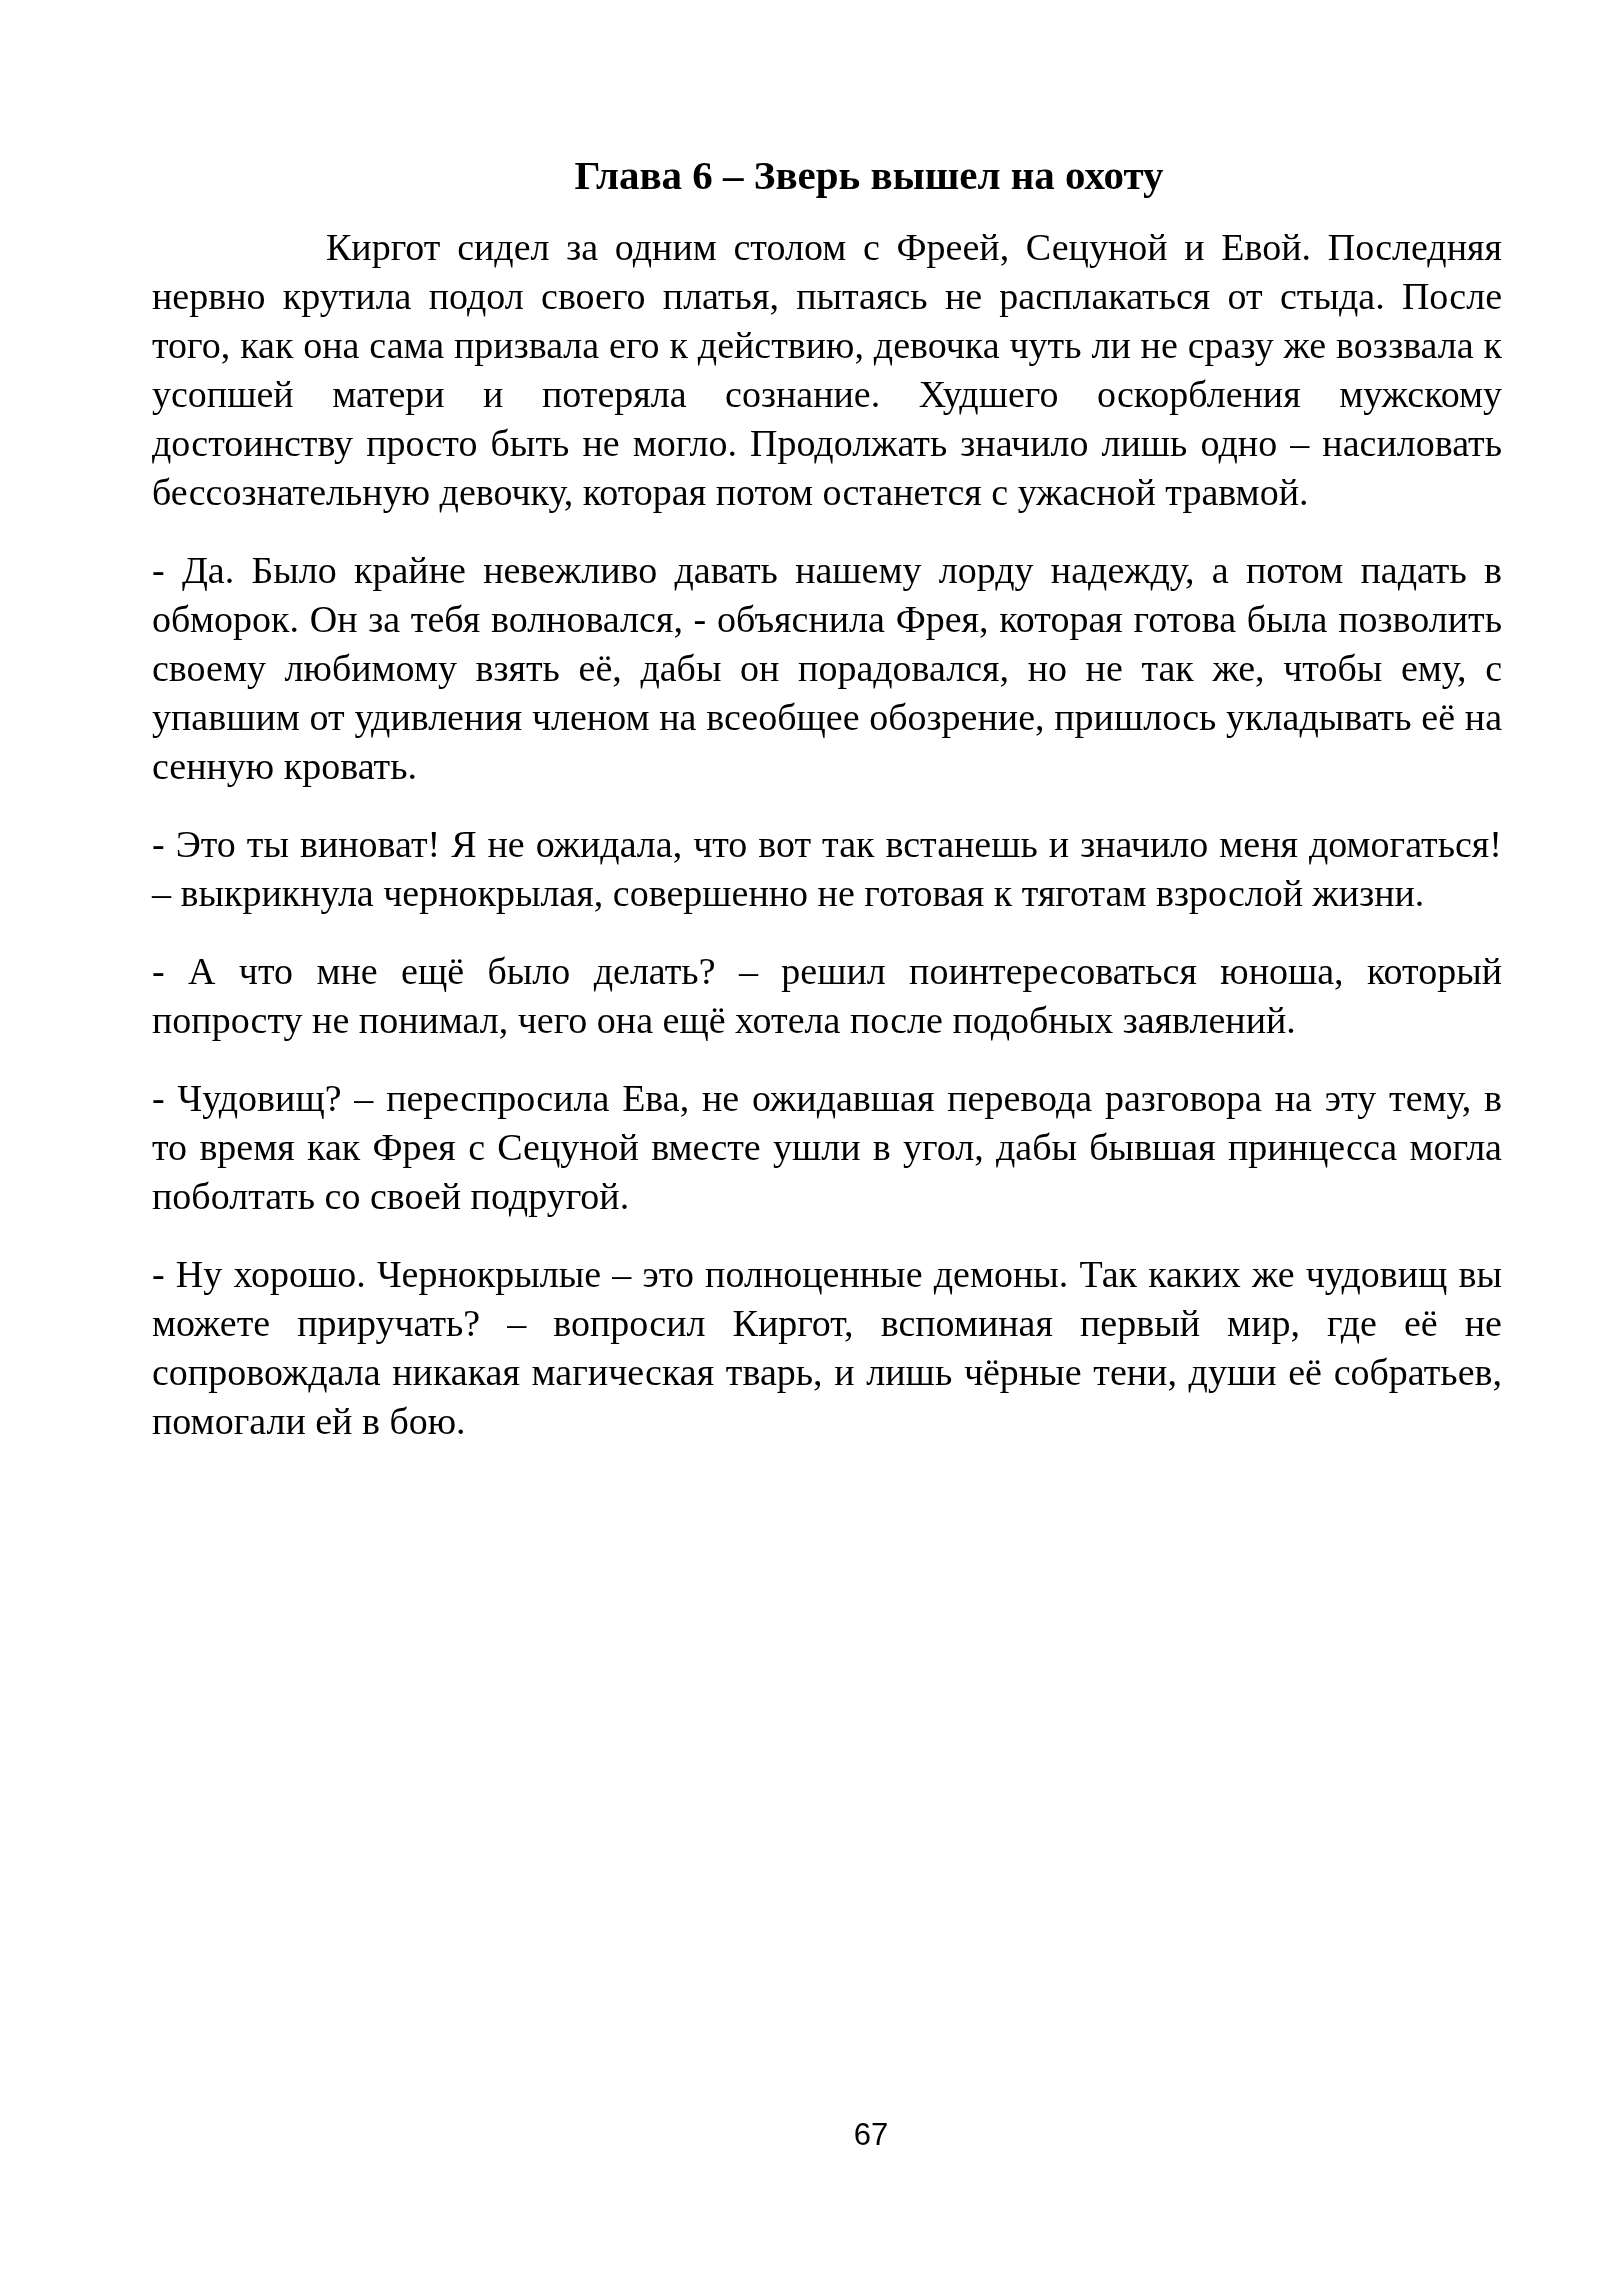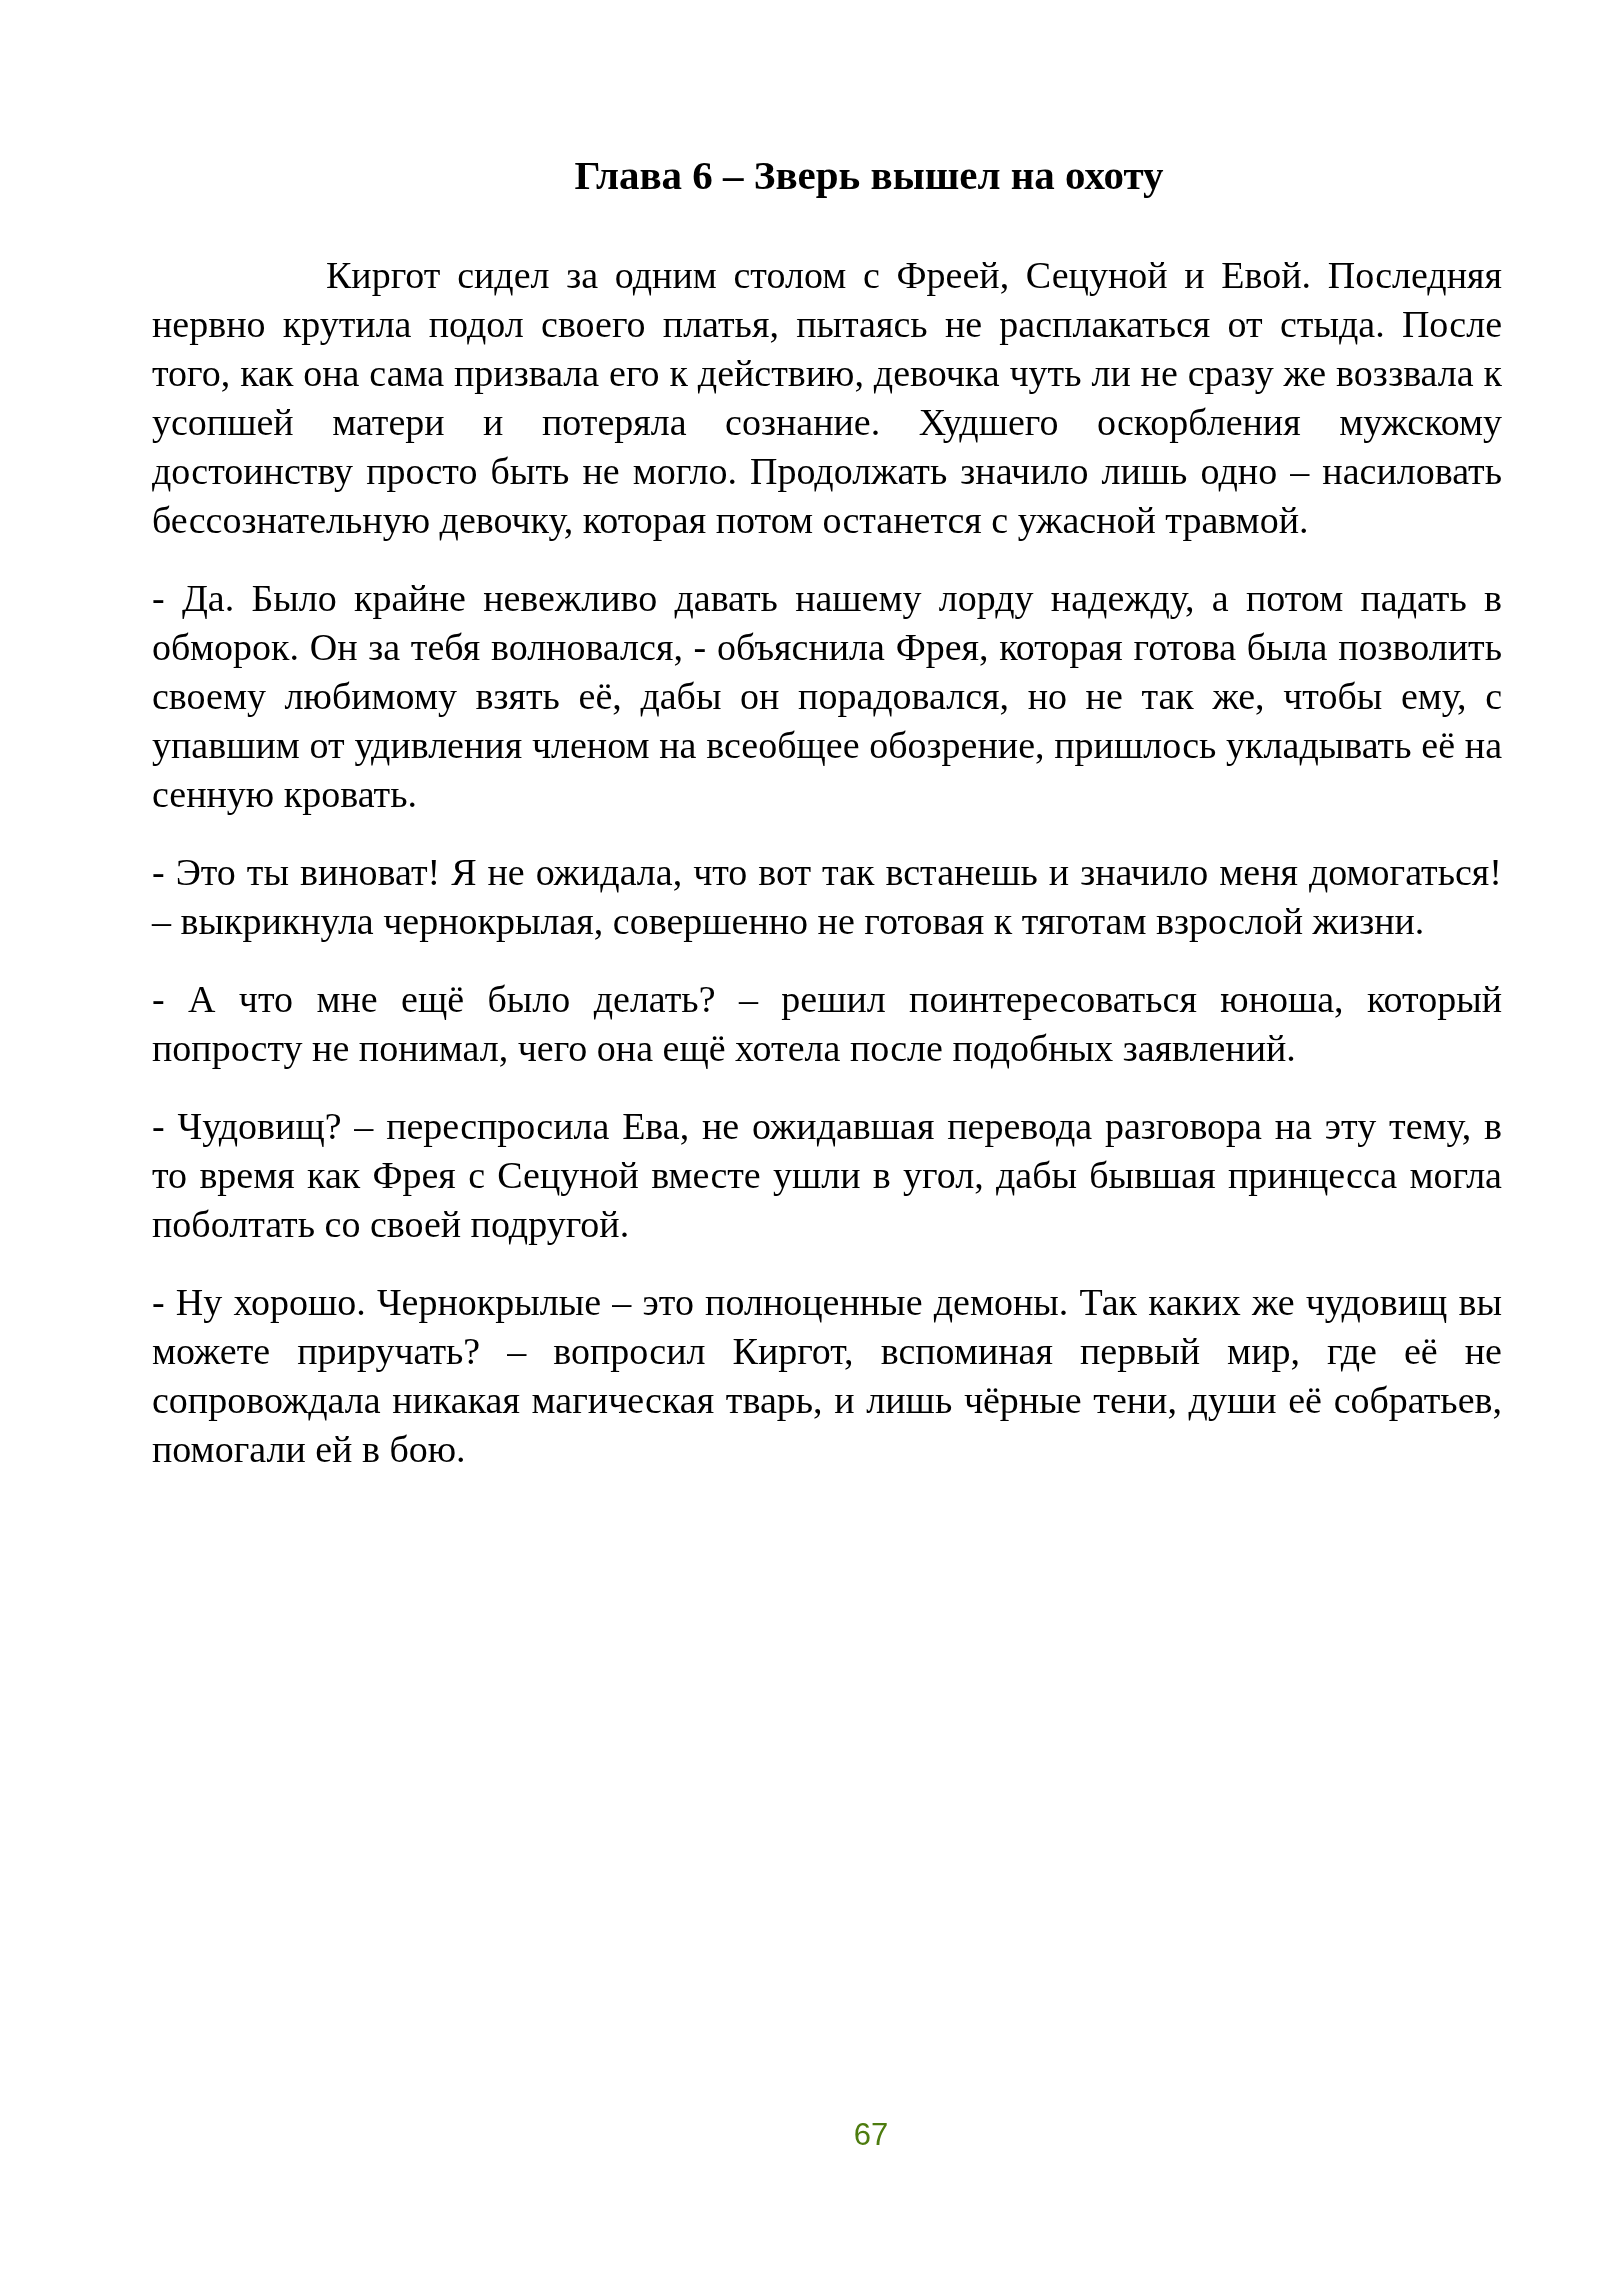--- a/index.html
+++ b/index.html
@@ -38,40 +38,39 @@
   .body-text {
     position: absolute;
     top: 223px;
     left: 152px;
     width: 1350px;
     font-family: "Liberation Serif", "DejaVu Serif", serif;
     font-size: 38px;
     line-height: 49px;
     text-align: justify;
     color: #000000;
-    margin-top: 28px;
   }
   .body-text p {
     margin: 0 0 29px 0;
   }
   .body-text p.first-indent {
     text-indent: 174px;
   }
   .page-footer {
     position: absolute;
     top: 2115px;
     left: 152px;
     width: 1350px;
     box-sizing: border-box;
     padding-left: 88px;           
     text-align: center;
     font-family: "Liberation Sans", "DejaVu Sans", sans-serif;
     font-size: 31px;
     line-height: 39px;
-    color: #4d7c0f;
+    color: #000000;
   }
 </style>
 </head>
 <body>
 
 <div class="page">
 
   <h1 class="chapter-title">Глава 6 – Зверь вышел на охоту</h1>
 
   <section class="body-text">

